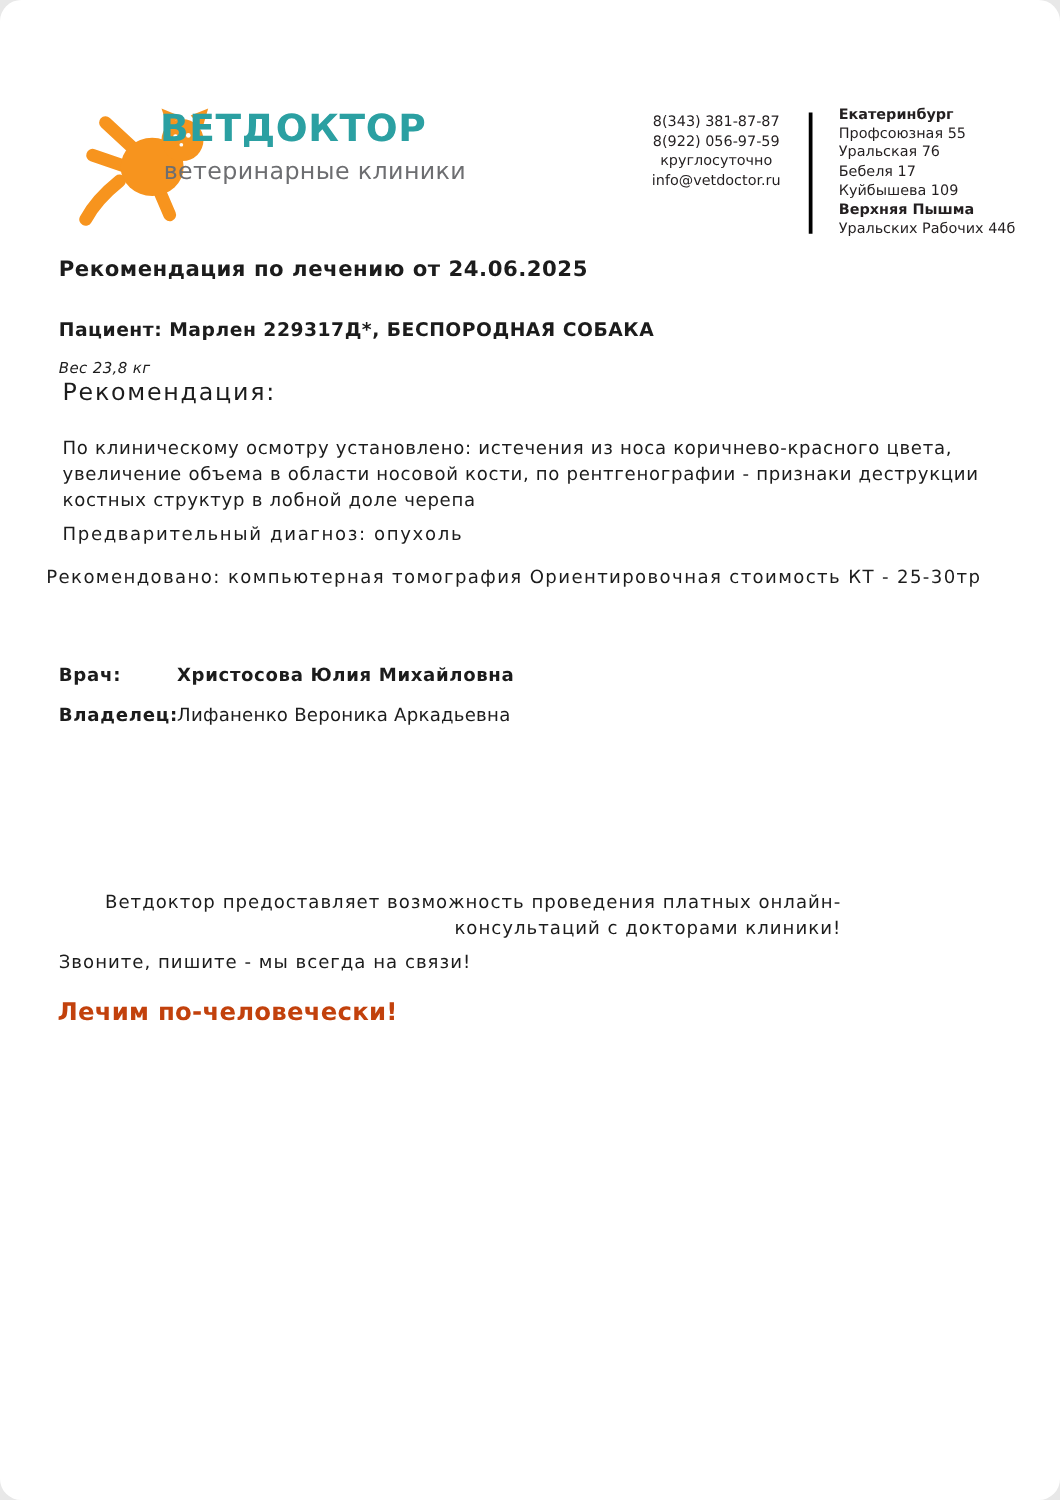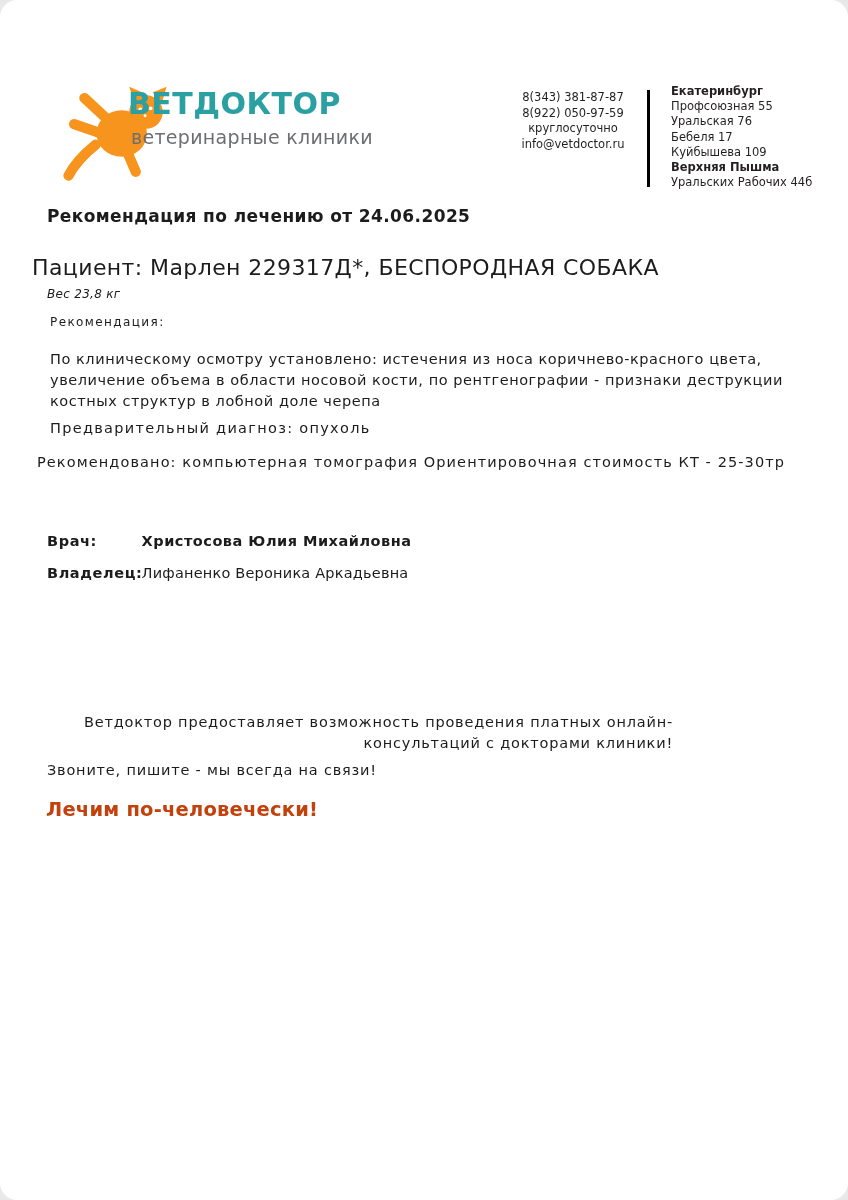--- a/index.html
+++ b/index.html
@@ -43,30 +43,30 @@
   }
   .addresses .addr { white-space: nowrap; }
   .addresses .bold { font-weight: bold; }
 
   
   .doc-title {
     position: absolute; left: 47px; top: 206px;
     font-size: 17px; font-weight: bold; letter-spacing: 0.4px;
   }
   .patient-line {
-    position: absolute; left: 32px; top: 255px;
-    font-size: 22px; font-weight: normal; letter-spacing: 0.4px;
+    position: absolute; left: 47px; top: 255px;
+    font-size: 15px; font-weight: bold; letter-spacing: 0.4px;
   }
   .weight-line {
     position: absolute; left: 47px; top: 287px;
     font-size: 12px; font-style: italic; letter-spacing: 0.3px;
   }
   .rec-label {
-    position: absolute; left: 50px; top: 315px;
-    font-size: 12px; letter-spacing: 1.4px;
+    position: absolute; left: 50px; top: 303px;
+    font-size: 19px; letter-spacing: 1.4px;
   }
   .clinical {
     position: absolute; left: 50px; top: 349px; width: 760px;
     font-size: 14.5px; line-height: 21px; letter-spacing: 0.55px;
     white-space: pre-line;
   }
   .prelim {
     position: absolute; left: 50px; top: 420px;
     font-size: 14.5px; letter-spacing: 1.3px;
   }
@@ -122,21 +122,21 @@
         <circle cx="95" cy="25" r="2"></circle>
         <circle cx="89" cy="33" r="1.6"></circle>
       </g>
     </svg>
   </div>
   <div class="brand">ВЕТДОКТОР</div>
   <div class="tagline">ветеринарные клиники</div>
 
   <div class="contact-block">
     <div>8(343) 381-87-87</div>
-    <div>8(922) 050-97-59</div>
+    <div>8(922) 056-97-59</div>
     <div>круглосуточно</div>
     <div>info@vetdoctor.ru</div>
   </div>
 
   <div class="header-divider"></div>
 
   <div class="addresses">
     <div class="addr bold">Екатеринбург</div>
     <div class="addr">Профсоюзная 55</div>
     <div class="addr">Уральская 76</div>

